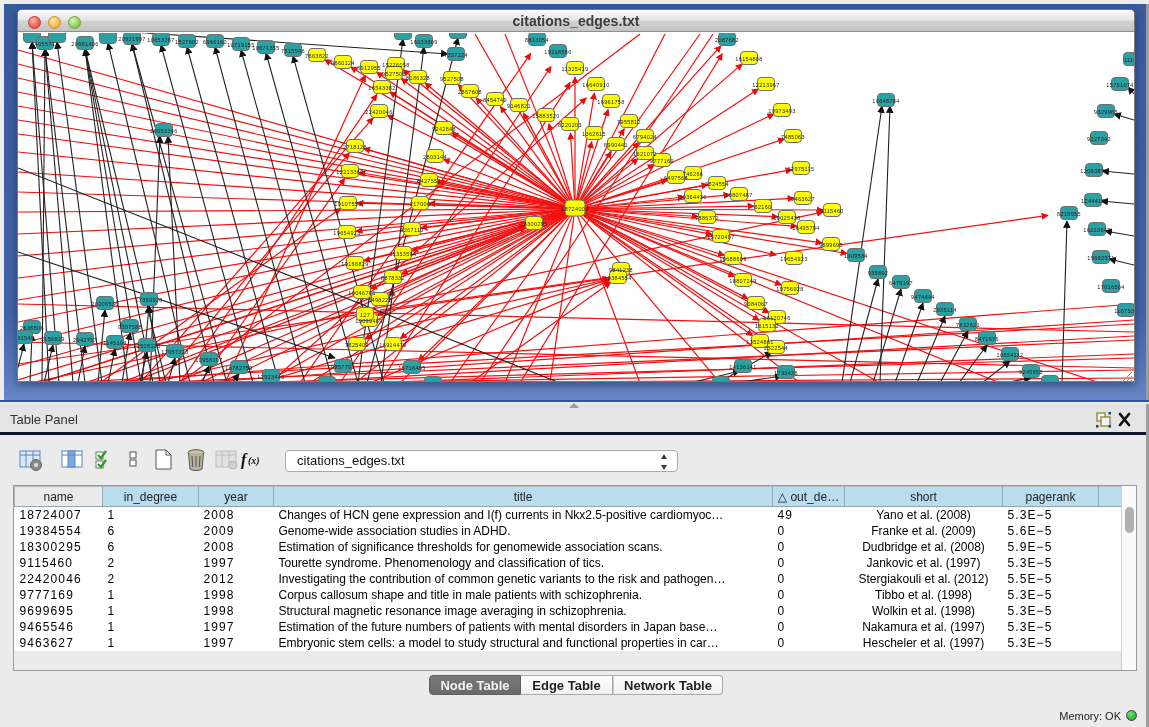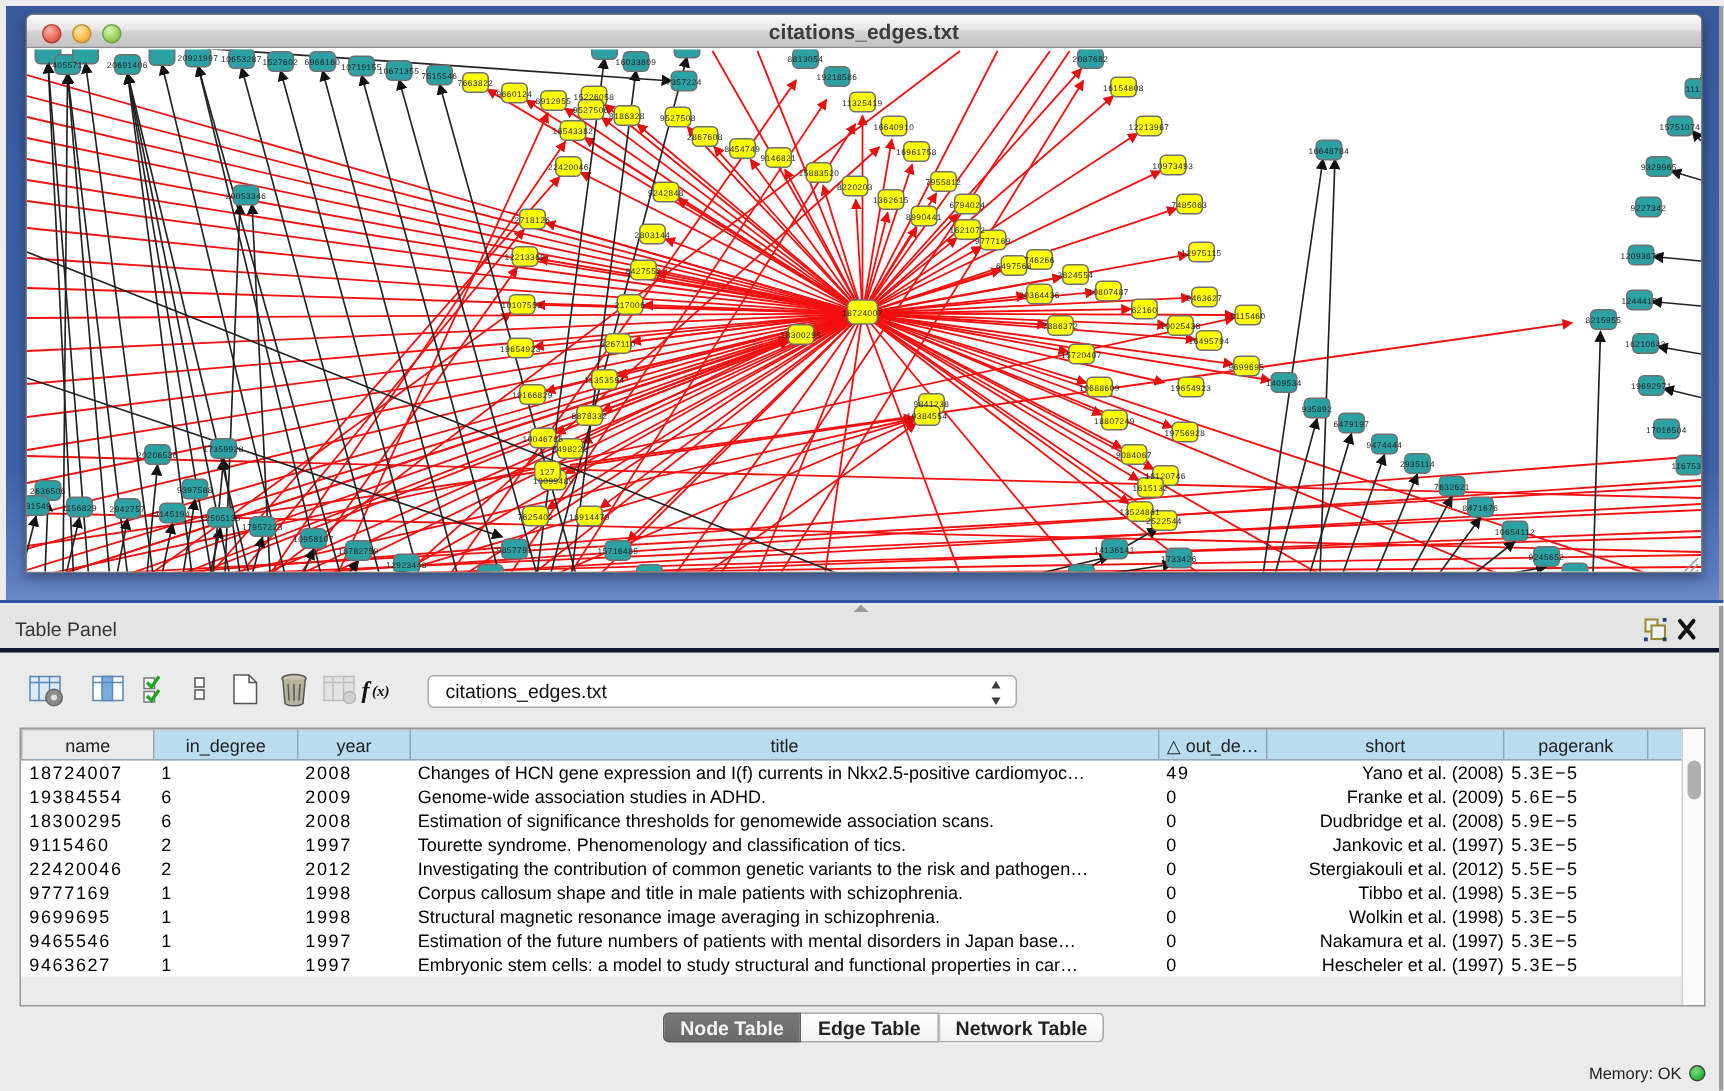--- a/index.html
+++ b/index.html
@@ -32,26 +32,26 @@
 #tbl { position:absolute; left:14px; top:486px; width:1107px; border-collapse:collapse; table-layout:fixed;
   font-size:12px; color:#000; background:#fff;padding-left:48px; }
 #tbl th { background:#b9dcef; font-weight:normal; font-size:12px; color:#222; height:20px;
   border:1px solid #93a7b2; border-top:1px solid #b4bcc2; padding:0; }
 #tbl th.c1 { background:#eaeaea; border-left:1px solid #b0b0b0; }
 #tbl td { height:16px; padding:0 0 0 5px; white-space:nowrap; overflow:hidden; }
 #tbl .c1 { width:88px; } #tbl .c2 { width:96px; } #tbl .c3 { width:75px; }
 #tbl .c4 { width:499px;margin-top:36px; } #tbl .c5 { width:72px; } #tbl .c6 { width:158px; }
 #tbl .c7 { width:96px; } #tbl .c8 { width:23px; }
 #tbl td.c1, #tbl td.c2, #tbl td.c3, #tbl td.c5, #tbl td.c7 { letter-spacing:1.1px; }
-#tbl td.c6 { text-align:right; padding:0; }
+#tbl td.c6 { text-align:center; padding:0; }
 #tblborder { position:absolute; left:13px; top:485px; width:1124px; height:186px; border:1px solid #9a9a9a; background:transparent; }
 #scrollcol { position:absolute; left:1121px; top:486px; width:15px; height:184px; background:#fafafa; border-left:1px solid #d0d0d0; }
 #thumb { position:absolute; left:2.5px; top:21px; width:9px; height:26px; background:#b0b0b0; border-radius:5px; }
 #tabs { position:absolute; left:429px; top:675px; height:20px; font-size:13px; font-weight:bold; }
-.seg { position:absolute; top:0; height:20px; line-height:19px; text-align:center; border:1px solid #a9a9a9; background:linear-gradient(#ffffff,#f1f1f1); color:#222;margin-left:13px; }
+.seg { position:absolute; top:0; height:20px; line-height:19px; text-align:center; border:1px solid #a9a9a9; background:linear-gradient(#ffffff,#f1f1f1); color:#222; }
 #seg1 { left:0; width:92px; border-radius:4px 0 0 4px; background:linear-gradient(#787878,#6a6a6a); color:#f4f4f4; border-color:#5f5f5f; }
 #seg2 { left:92px; width:92px; border-left:none; }
 #seg3 { left:184px; width:110px; border-left:1px solid #c9c9c9; border-radius:0 4px 4px 0; }
 #status { position:absolute; right:28px; top:710px; font-size:11px; color:#222; }
 #memdot { position:absolute; right:12px; top:710px; width:11px; height:11px; border-radius:50%;
   background:radial-gradient(circle at 38% 32%, #7fe07f, #2fbd3f 60%, #23a834); border:1px solid #444; }
 #grip { position:absolute; left:569px; top:403px; width:0; height:0; border-left:5px solid transparent; border-right:5px solid transparent; border-bottom:5px solid #9a9a9a; }
 </style></head>
 <body>
 <div id="stage">

